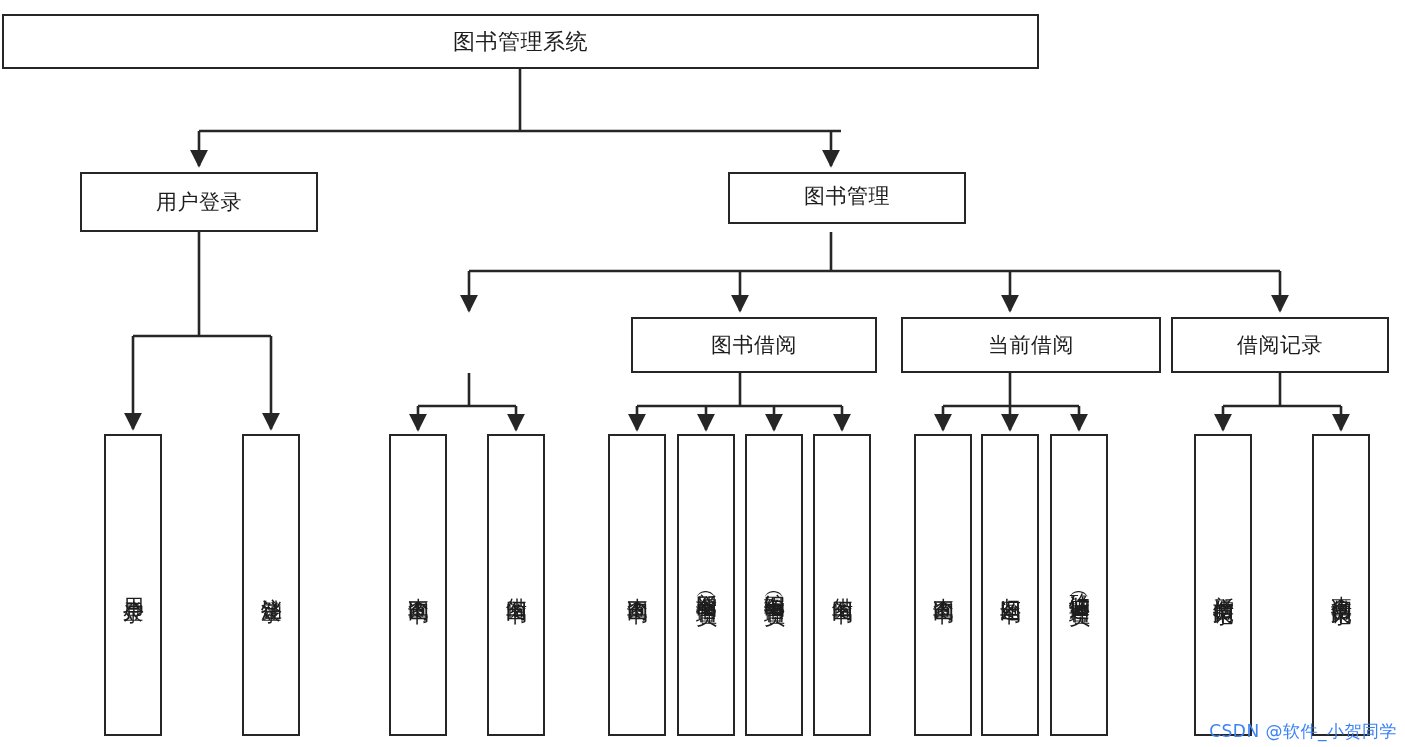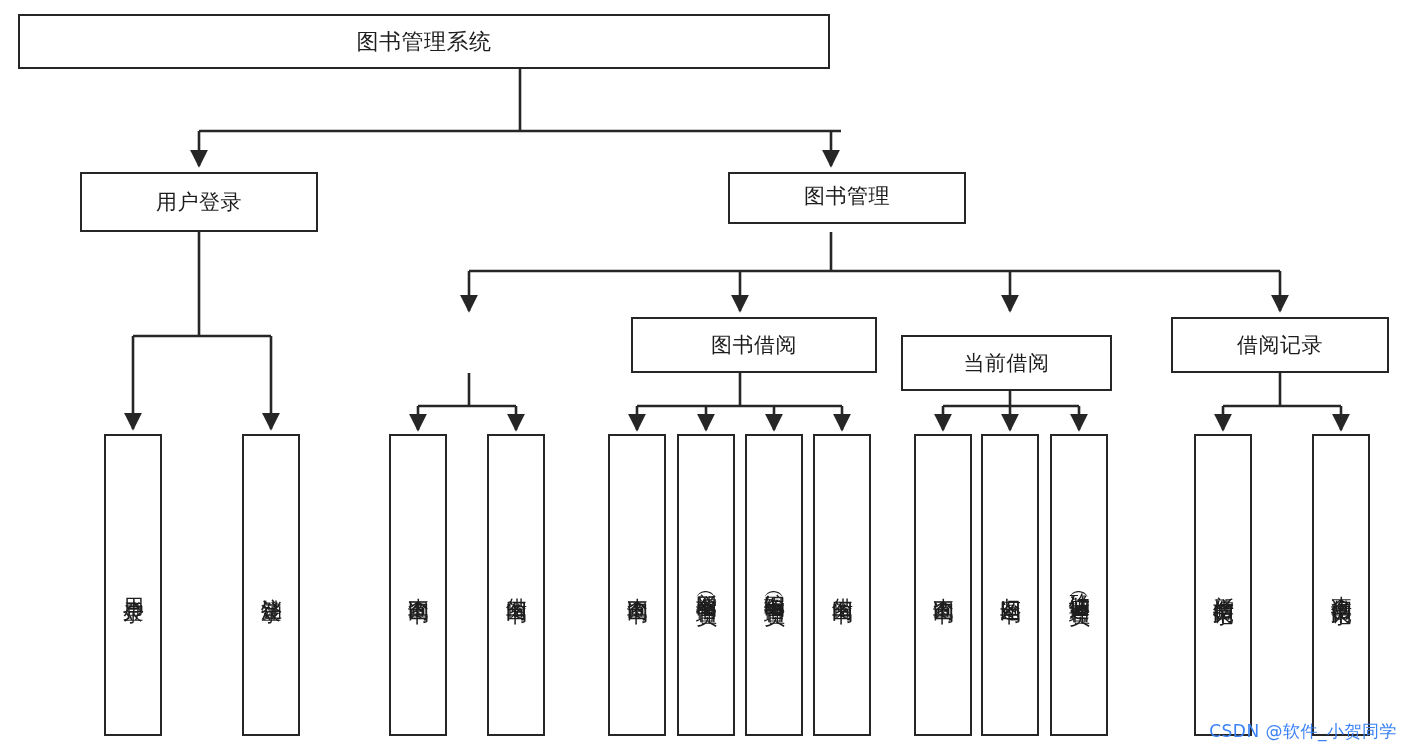--- a/index.html
+++ b/index.html
@@ -114,38 +114,38 @@
       <path d="M 1010 406 L 1010 430" marker-end="url(#arrow)"></path>
       <path d="M 1079 406 L 1079 430" marker-end="url(#arrow)"></path>
 
       <path d="M 1280 373 L 1280 406"></path>
       <path d="M 1223 406 L 1341 406"></path>
       <path d="M 1223 406 L 1223 430" marker-end="url(#arrow)"></path>
       <path d="M 1341 406 L 1341 430" marker-end="url(#arrow)"></path>
     </g>
   </svg>
 
-  <div class="node horiz root" style="left:18px; top:14px; width:812px; height:55px;">
+  <div class="node horiz root" style="left:2px; top:14px; width:1037px; height:55px;">
     <span class="label">图书管理系统</span>
   </div>
 
   <div class="node horiz" style="left:80px; top:172px; width:238px; height:60px;">
     <span class="label">用户登录</span>
   </div>
 
   <div class="node horiz" style="left:728px; top:172px; width:238px; height:52px;font-family:Liberation Mono, monospace;">
     <span class="label">图书管理</span>
   </div>
 
 
   <div class="node horiz" style="left:631px; top:317px; width:246px; height:56px;">
     <span class="label">图书借阅</span>
   </div>
 
-  <div class="node horiz" style="left:901px; top:335px; width:211px; height:56px;">
+  <div class="node horiz" style="left:901px; top:317px; width:260px; height:56px;">
     <span class="label">当前借阅</span>
   </div>
 
   <div class="node horiz" style="left:1171px; top:317px; width:218px; height:56px;align-items:center;">
     <span class="label">借阅记录</span>
   </div>
 
   <div class="node vert" style="left:104px; top:434px; width:58px; height:302px;">
     <span class="label">用户登录</span>
   </div>

